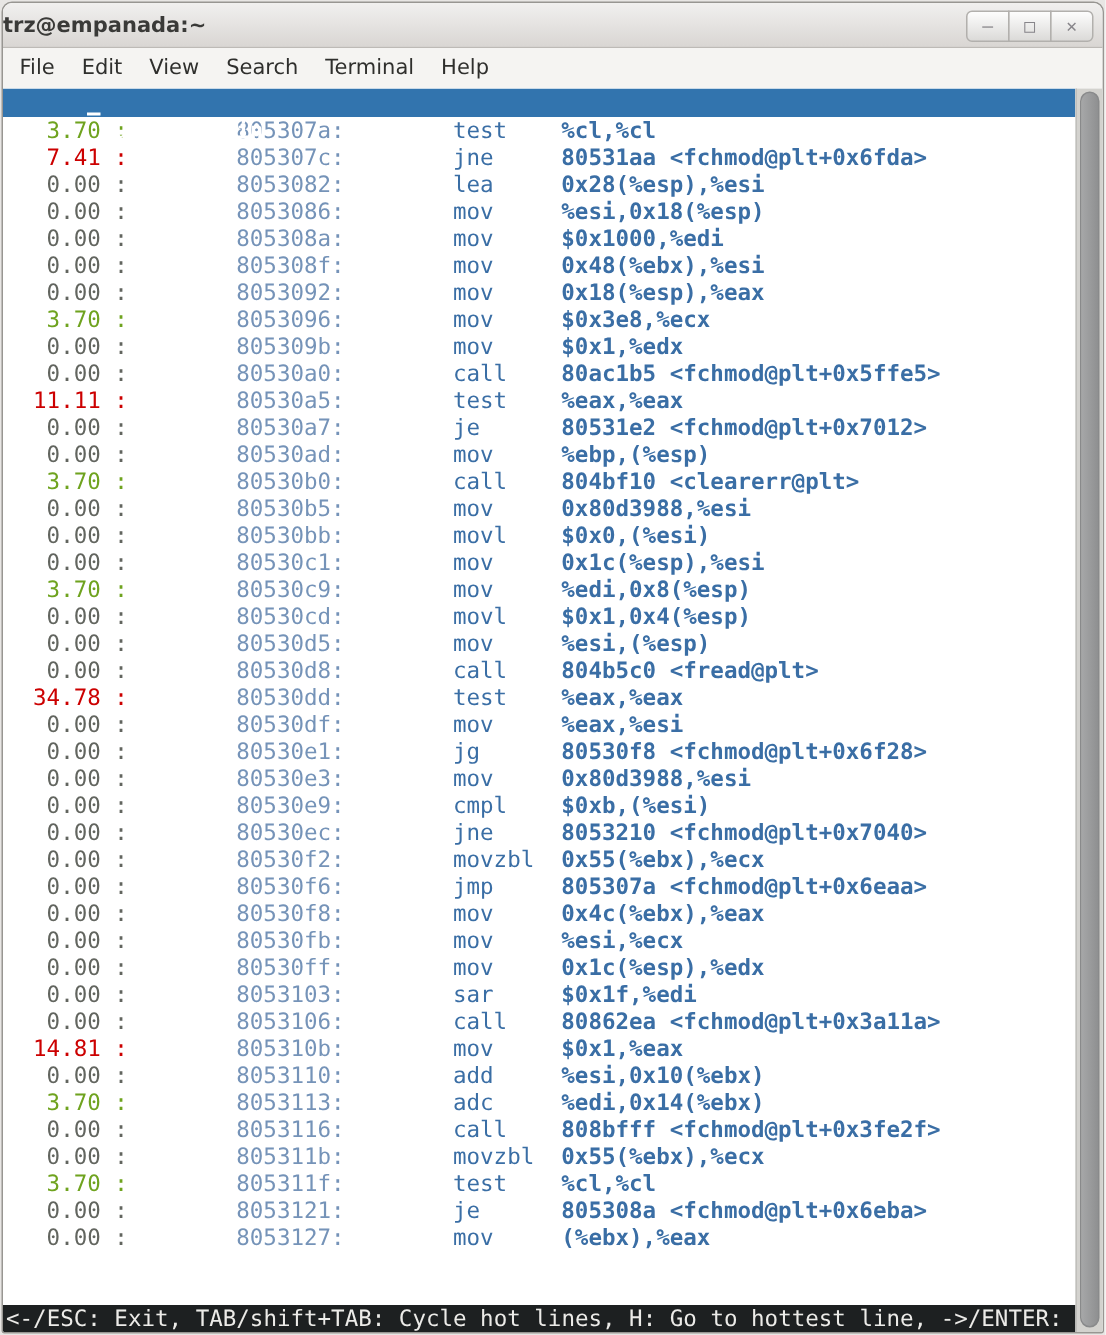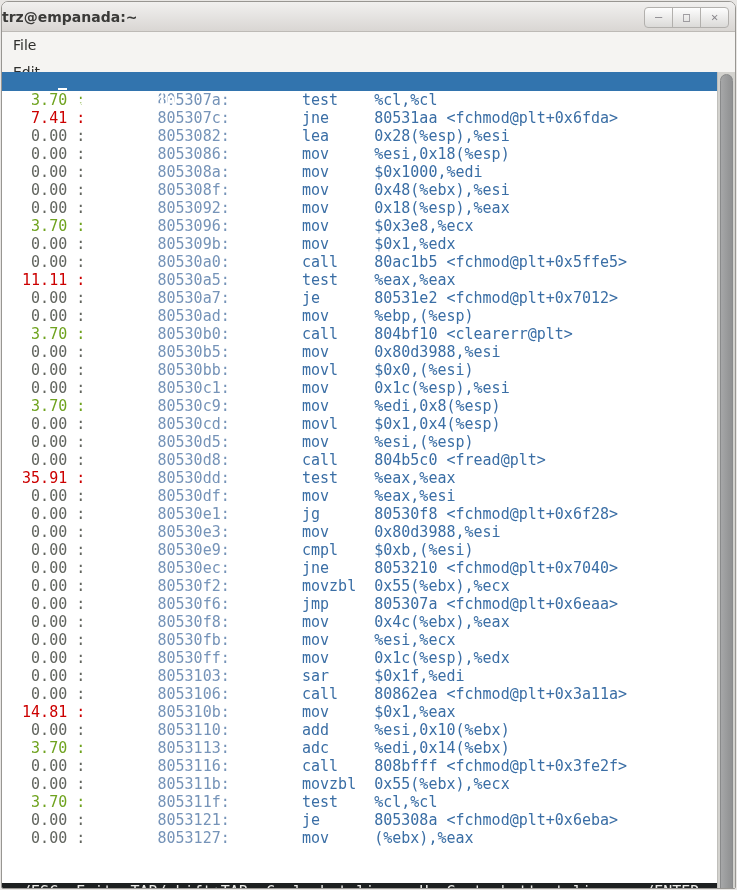--- a/index.html
+++ b/index.html
@@ -43,23 +43,22 @@
     width:29px;height:21px;margin-left:-1px;
     border:1px solid #b2b0ad;
     background:linear-gradient(#fdfdfd,#dbdad8);
     color:#87858a;font-size:12px;line-height:19px;text-align:center;
     font-family:"DejaVu Sans Mono",monospace;
   }
   .wb:first-child{border-radius:4px 0 0 4px;}
   .wb:last-child{border-radius:0 4px 4px 0;}
   
   .menubar{
-    height:40px;background:#f5f4f2;display:flex;align-items:stretch;
+    height:27px;background:#f5f4f2;display:flex;align-items:stretch;
     padding-left:2px;
-    flex-direction:column;
   }
   .menu-item{
     padding:0 9px;line-height:27px;font-size:14px;color:#2f2f2d;
   }
   
   .terminal{
     position:relative;height:830px;background:#ffffff;
     font-family:"DejaVu Sans Mono",monospace;
     font-size:15px;line-height:18px;
   }
@@ -78,21 +77,21 @@
   .asm-rows{padding-left:2px;}
   .asm-row{height:18px;white-space:pre;}
   .pct{display:inline-block;width:9ch;text-align:right;}
   .pct::after{content:" :";}
   .heat-green{color:var(--warm_green);}
   .heat-red{color:var(--hot_red);text-align:right;}
   .heat-gray{color:var(--idle_gray);}
   .addr{display:inline-block;margin-left:8ch;color:var(--address_blue);}
   .addr::after{content:":";}
   .mnem{display:inline-block;margin-left:8ch;min-width:8ch;color:var(--instruction_blue);}
-  .ops{color:var(--instruction_blue);}
+  .ops{color:var(--instruction_blue);font-weight:bold;}
   
   .status-bar{
     position:absolute;left:0;right:18px;bottom:1px;height:18px;
     background:var(--status_bg);color:var(--status_fg);
     font-size:15px;line-height:18px;white-space:pre;overflow:hidden;
     padding-left:2px;
   }
   
   .scrollbar{
     position:absolute;top:0;right:0;width:18px;bottom:0;
@@ -148,21 +147,21 @@
           <div class="asm-row"><span class="pct heat-gray">0.00</span><span class="addr">80530a7</span><span class="mnem">je</span><span class="ops">80531e2 &lt;fchmod@plt+0x7012&gt;</span></div>
           <div class="asm-row"><span class="pct heat-gray">0.00</span><span class="addr">80530ad</span><span class="mnem">mov</span><span class="ops">%ebp,(%esp)</span></div>
           <div class="asm-row"><span class="pct heat-green">3.70</span><span class="addr">80530b0</span><span class="mnem">call</span><span class="ops">804bf10 &lt;clearerr@plt&gt;</span></div>
           <div class="asm-row"><span class="pct heat-gray">0.00</span><span class="addr">80530b5</span><span class="mnem">mov</span><span class="ops">0x80d3988,%esi</span></div>
           <div class="asm-row"><span class="pct heat-gray">0.00</span><span class="addr">80530bb</span><span class="mnem">movl</span><span class="ops">$0x0,(%esi)</span></div>
           <div class="asm-row"><span class="pct heat-gray">0.00</span><span class="addr">80530c1</span><span class="mnem">mov</span><span class="ops">0x1c(%esp),%esi</span></div>
           <div class="asm-row"><span class="pct heat-green">3.70</span><span class="addr">80530c9</span><span class="mnem">mov</span><span class="ops">%edi,0x8(%esp)</span></div>
           <div class="asm-row"><span class="pct heat-gray">0.00</span><span class="addr">80530cd</span><span class="mnem">movl</span><span class="ops">$0x1,0x4(%esp)</span></div>
           <div class="asm-row"><span class="pct heat-gray">0.00</span><span class="addr">80530d5</span><span class="mnem">mov</span><span class="ops">%esi,(%esp)</span></div>
           <div class="asm-row"><span class="pct heat-gray">0.00</span><span class="addr">80530d8</span><span class="mnem">call</span><span class="ops">804b5c0 &lt;fread@plt&gt;</span></div>
-          <div class="asm-row"><span class="pct heat-red">35.91</span><span class="addr">80530dd</span><span class="mnem">test</span><span class="ops">%eax,%eax</span></div>
+          <div class="asm-row"><span class="pct heat-red">34.78</span><span class="addr">80530dd</span><span class="mnem">test</span><span class="ops">%eax,%eax</span></div>
           <div class="asm-row"><span class="pct heat-gray">0.00</span><span class="addr">80530df</span><span class="mnem">mov</span><span class="ops">%eax,%esi</span></div>
           <div class="asm-row"><span class="pct heat-gray">0.00</span><span class="addr">80530e1</span><span class="mnem">jg</span><span class="ops">80530f8 &lt;fchmod@plt+0x6f28&gt;</span></div>
           <div class="asm-row"><span class="pct heat-gray">0.00</span><span class="addr">80530e3</span><span class="mnem">mov</span><span class="ops">0x80d3988,%esi</span></div>
           <div class="asm-row"><span class="pct heat-gray">0.00</span><span class="addr">80530e9</span><span class="mnem">cmpl</span><span class="ops">$0xb,(%esi)</span></div>
           <div class="asm-row"><span class="pct heat-gray">0.00</span><span class="addr">80530ec</span><span class="mnem">jne</span><span class="ops">8053210 &lt;fchmod@plt+0x7040&gt;</span></div>
           <div class="asm-row"><span class="pct heat-gray">0.00</span><span class="addr">80530f2</span><span class="mnem">movzbl</span><span class="ops">0x55(%ebx),%ecx</span></div>
           <div class="asm-row"><span class="pct heat-gray">0.00</span><span class="addr">80530f6</span><span class="mnem">jmp</span><span class="ops">805307a &lt;fchmod@plt+0x6eaa&gt;</span></div>
           <div class="asm-row"><span class="pct heat-gray">0.00</span><span class="addr">80530f8</span><span class="mnem">mov</span><span class="ops">0x4c(%ebx),%eax</span></div>
           <div class="asm-row"><span class="pct heat-gray">0.00</span><span class="addr">80530fb</span><span class="mnem">mov</span><span class="ops">%esi,%ecx</span></div>
           <div class="asm-row"><span class="pct heat-gray">0.00</span><span class="addr">80530ff</span><span class="mnem">mov</span><span class="ops">0x1c(%esp),%edx</span></div>

